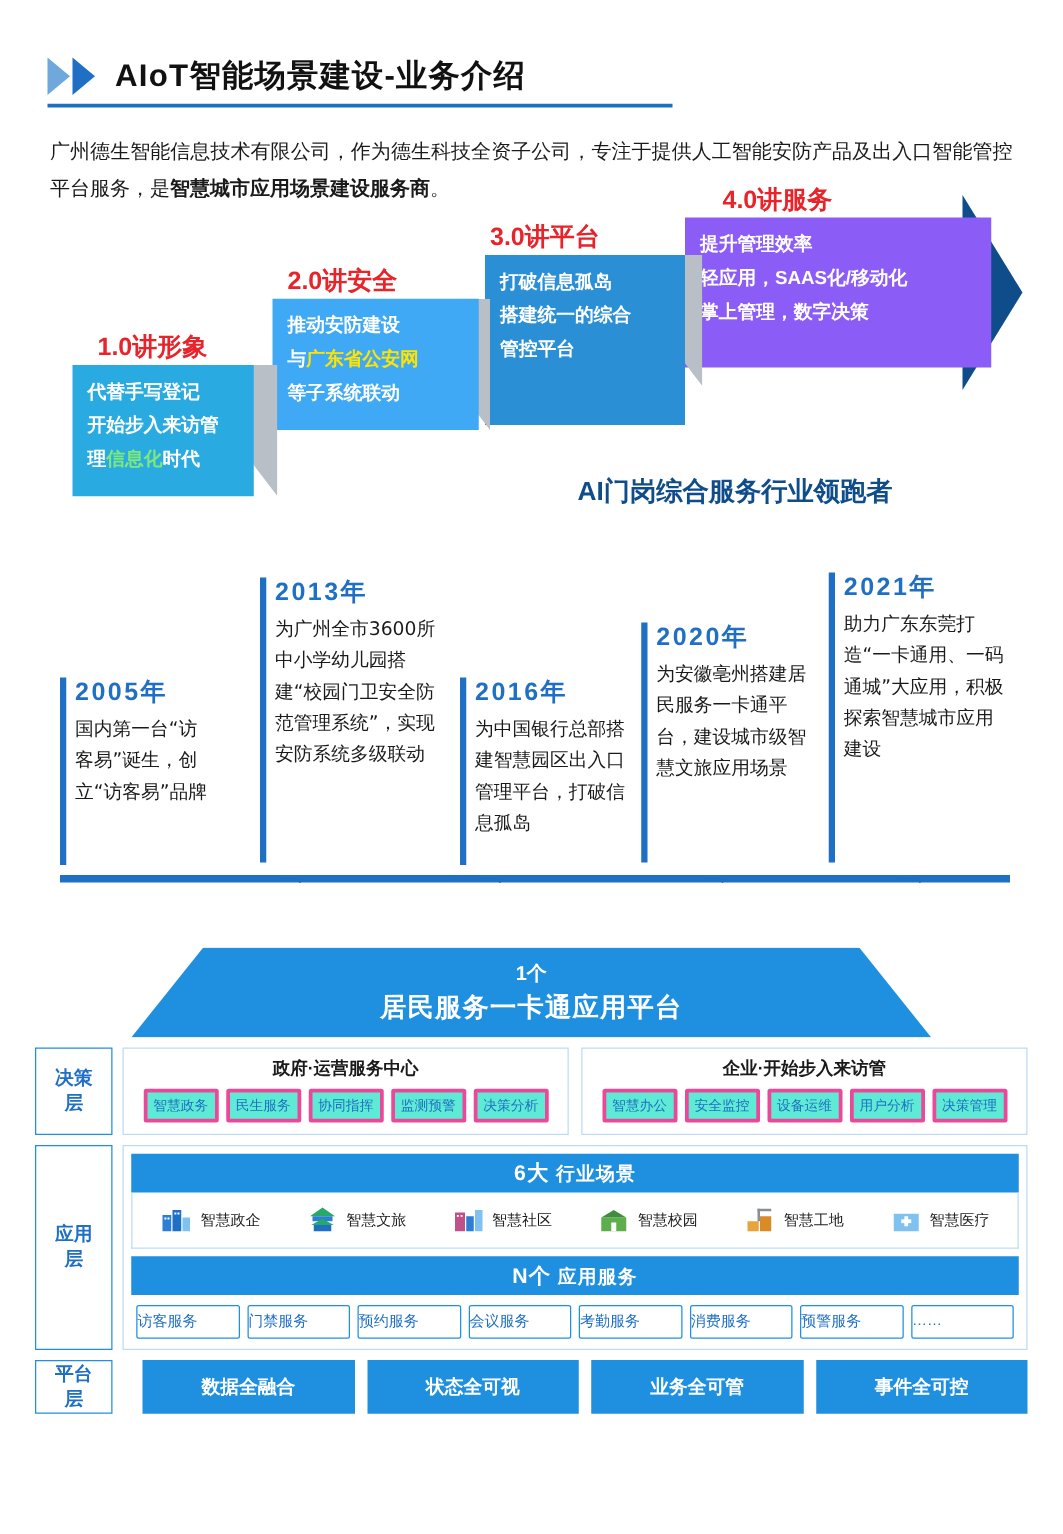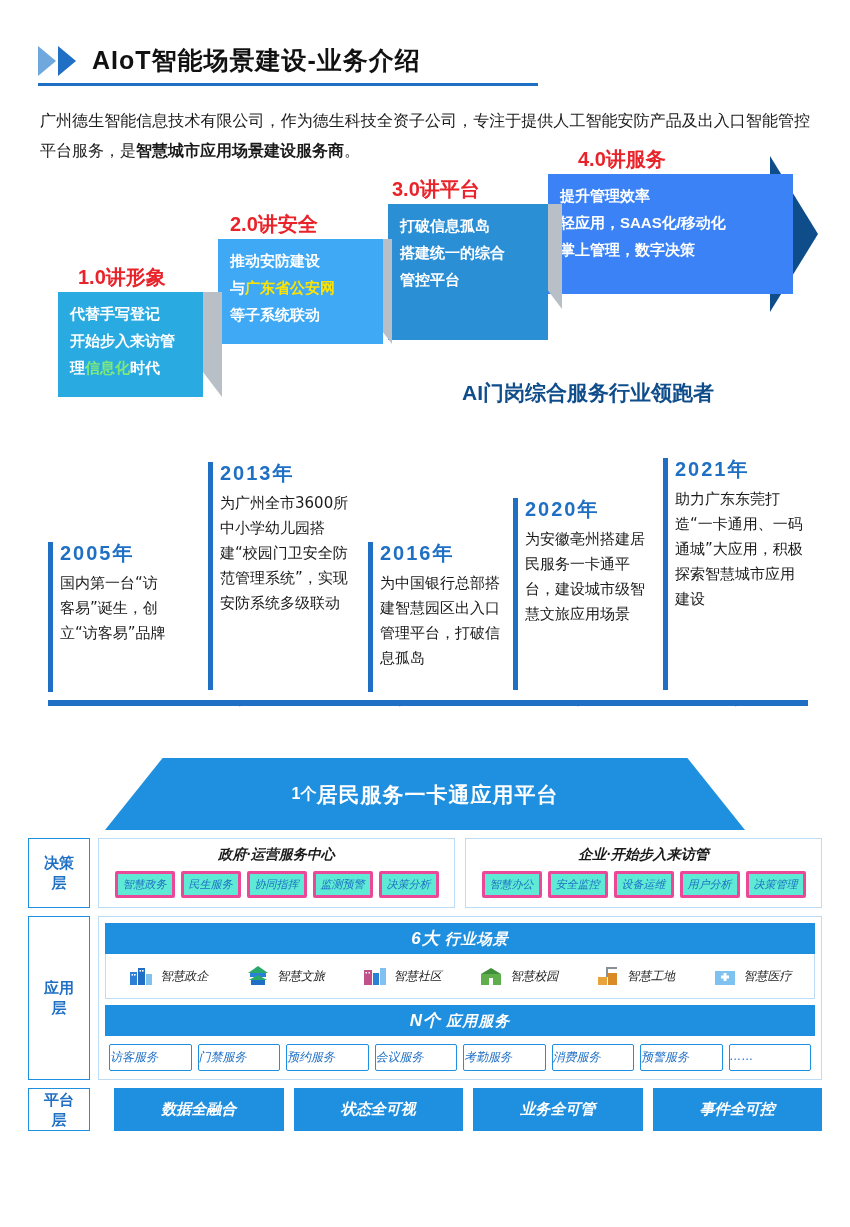--- a/index.html
+++ b/index.html
@@ -56,21 +56,21 @@
     color:#fff;
     font-size:15px;
     line-height:27px;
     padding:8px 10px 8px 12px;
     font-weight:bold;
   }
   .box div { white-space: nowrap; }
   .b1 { left:58px; top:118px; width:145px; height:105px; background:#29abe2; }
   .b2 { left:218px; top:65px; width:165px; height:105px; background:#3fa9f5; }
   .b3 { left:388px; top:30px; width:160px; height:136px; background:#2b8fd6; }
-  .b4 { left:548px; top:0px; width:245px; height:120px; background:#3b82f6; }
+  .b4 { left:548px; top:0px; width:245px; height:120px; background:#8b5cf6; }
   .stage-arrow-head {
     position:absolute; left:770px; top:-18px;
     width:0;height:0;
     border-top:78px solid transparent;
     border-bottom:78px solid transparent;
     border-left:48px solid #0f4c8a;
   }
   .grey-poly {
     position:absolute; left:198px; top:118px; width:24px; height:105px;
     background:#b8bfc6;
@@ -104,36 +104,36 @@
 
   
   .platform { position:relative; margin:28px 28px 0 28px; }
   .roof {
     position:relative; height:72px;
   }
   .roof-shape {
     position:absolute; left:50%; transform:translateX(-50%);
     width:640px; height:72px; background:#1f8fe0;
     clip-path: polygon(9% 0, 91% 0, 100% 100%, 0 100%);
-    display:flex; flex-direction:row; align-items:center; justify-content:center;
+    display:flex; flex-direction:column; align-items:center; justify-content:center;
     color:#fff;
   }
   .roof-top { font-size:16px; font-weight:bold; }
   .roof-main { font-size:21px; font-weight:bold; letter-spacing:1px; margin-top:2px; }
 
   .layer-row { display:flex; margin-top:8px; align-items:stretch; }
   .layer-tag {
     width:62px; flex:0 0 62px;
     border:1.5px solid #1f8fe0; color:#1f6fc4;
     font-size:15px; font-weight:bold;
     display:flex; align-items:center; justify-content:center; text-align:center;
     line-height:20px;
     background:#fff;
   }
-  .layer-body { flex:1; margin-left:8px; border:1.5px solid #bcdcf5; padding:8px;font-style:italic; }
+  .layer-body { flex:1; margin-left:8px; border:1.5px solid #bcdcf5; padding:8px; }
 
   .two-col { display:flex; gap:10px; }
   .col {
     flex:1; border:1.5px solid #bcdcf5; padding:7px 8px 9px 8px;
   }
   .col-title { text-align:center; font-size:14px; font-weight:bold; color:#1a1a1a; margin-bottom:7px; }
   .chip-row { display:flex; gap:6px; justify-content:center; flex-wrap:nowrap; }
   .chip {
     border:3px solid #ec4899; color:#1f6fc4; background:#5eead4;
     font-size:11px; padding:3px 5px; border-radius:2px; white-space:nowrap;

